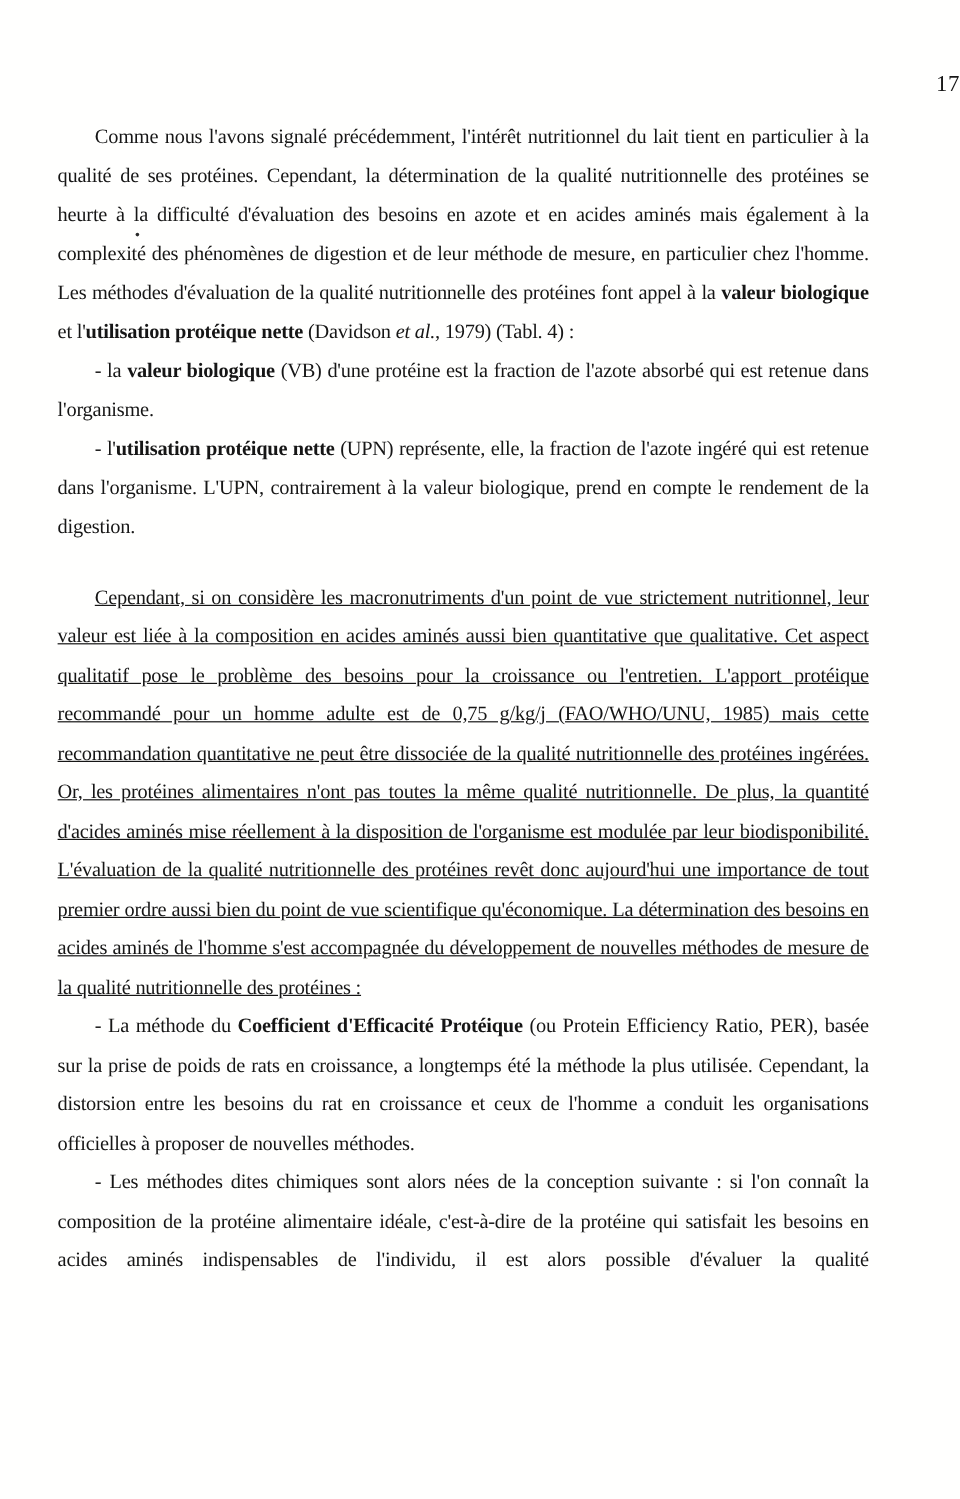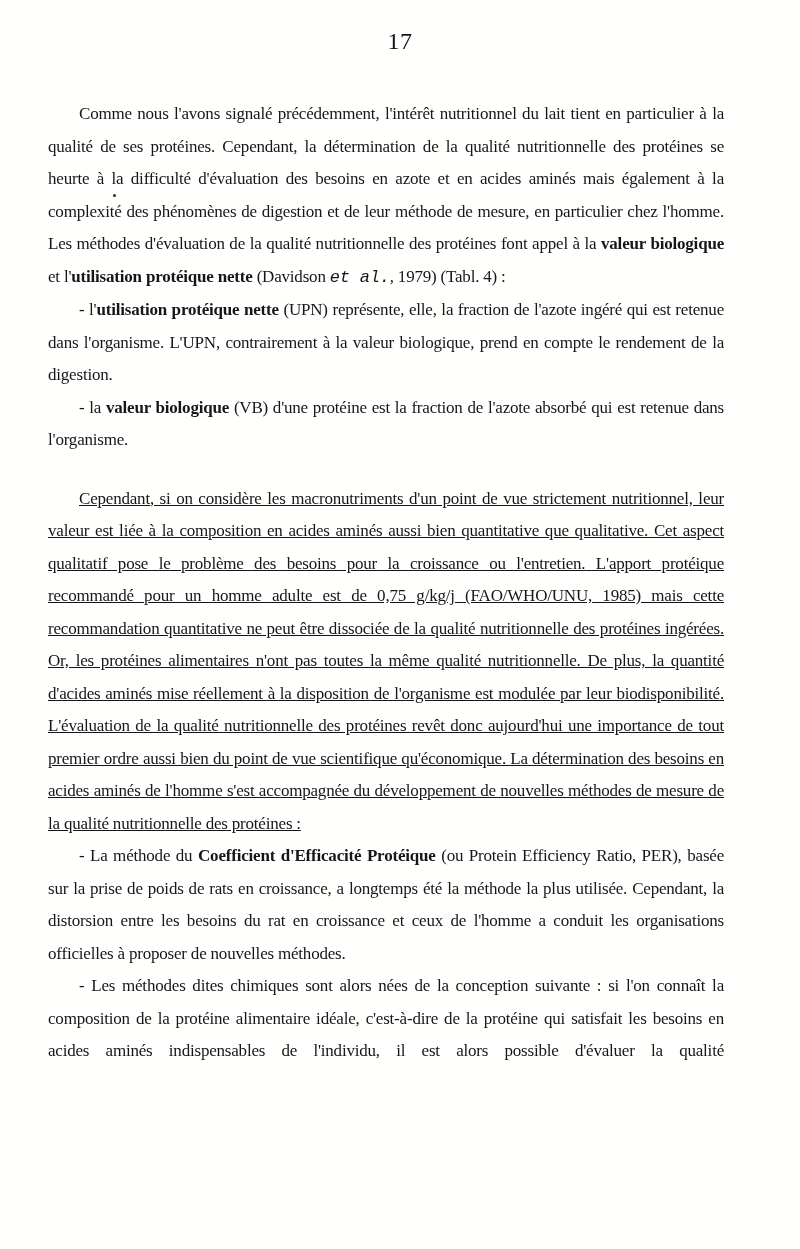--- a/index.html
+++ b/index.html
@@ -10,25 +10,25 @@
   .page {
     position: relative;
     width: 800px;
     height: 1249px;
     background: #fffffe;
     font-family: "Liberation Serif", "DejaVu Serif", serif;
     overflow: hidden;
   }
   .page-number {
     position: absolute;
-    top: 28px;
+    top: 60px;
     left: 0;
     width: 100%;
-    text-align: center;
-    font-size: 24px;
+    text-align: right;
+    font-size: 19px;
     letter-spacing: 0.5px;
   }
   .content {
     position: absolute;
     top: 98px;
     left: 48px;
     width: 676px;
     font-size: 17px;
     line-height: 32.5px;
     letter-spacing: -0.2px;
@@ -40,38 +40,38 @@
     text-indent: 31px;
   }
   .content p.spaced {
     margin-top: 26px;
     text-decoration: underline;
   }
   .content p.justify-last {
     text-align-last: justify;
   }
   .content .b { font-weight: bold; }
-  .content .i { font-style: italic; font-family: Liberation Mono, monospace; }
+  .content .i { font-style: italic; }
   .scan-artifact-dot {
     position: absolute;
     left: 113px;
     top: 194px;
     width: 3px;
     height: 3px;
     background: #2a2a2a;
     border-radius: 50%;
   }
 </style>
 </head>
 <body>
 
 <div class="page" style="background: rgb(255, 255, 254); color: rgb(22, 22, 22);">
   <div class="page-number">17</div>
   <div class="content">
       <p><span>Comme nous l'avons signalé précédemment, l'intérêt nutritionnel du lait tient en particulier à la qualité de ses protéines. Cependant, la détermination de la qualité nutritionnelle des protéines se heurte à la difficulté d'évaluation des besoins en azote et en acides aminés mais également à la complexité des phénomènes de digestion et de leur méthode de mesure, en particulier chez l'homme. Les méthodes d'évaluation de la qualité nutritionnelle des protéines font appel à la </span><span class="b">valeur biologique</span><span> et l'</span><span class="b">utilisation protéique nette</span><span> (Davidson </span><span class="i">et al.</span><span>, 1979) (Tabl. 4) :</span></p>
+      <p><span>- la </span><span class="b">valeur biologique</span><span> (VB) d'une protéine est la fraction de l'azote absorbé qui est retenue dans l'organisme.</span></p>
       <p><span>- l'</span><span class="b">utilisation protéique nette</span><span> (UPN) représente, elle, la fraction de l'azote ingéré qui est retenue dans l'organisme. L'UPN, contrairement à la valeur biologique, prend en compte le rendement de la digestion.</span></p>
-      <p><span>- la </span><span class="b">valeur biologique</span><span> (VB) d'une protéine est la fraction de l'azote absorbé qui est retenue dans l'organisme.</span></p>
       <p class="spaced"><span>Cependant, si on considère les macronutriments d'un point de vue strictement nutritionnel, leur valeur est liée à la composition en acides aminés aussi bien quantitative que qualitative. Cet aspect qualitatif pose le problème des besoins pour la croissance ou l'entretien. L'apport protéique recommandé pour un homme adulte est de 0,75 g/kg/j (FAO/WHO/UNU, 1985) mais cette recommandation quantitative ne peut être dissociée de la qualité nutritionnelle des protéines ingérées. Or, les protéines alimentaires n'ont pas toutes la même qualité nutritionnelle. De plus, la quantité d'acides aminés mise réellement à la disposition de l'organisme est modulée par leur biodisponibilité. L'évaluation de la qualité nutritionnelle des protéines revêt donc aujourd'hui une importance de tout premier ordre aussi bien du point de vue scientifique qu'économique. La détermination des besoins en acides aminés de l'homme s'est accompagnée du développement de nouvelles méthodes de mesure de la qualité nutritionnelle des protéines :</span></p>
       <p><span>- La méthode du </span><span class="b">Coefficient d'Efficacité Protéique</span><span> (ou Protein Efficiency Ratio, PER), basée sur la prise de poids de rats en croissance, a longtemps été la méthode la plus utilisée. Cependant, la distorsion entre les besoins du rat en croissance et ceux de l'homme a conduit les organisations officielles à proposer de nouvelles méthodes.</span></p>
       <p class="justify-last"><span>- Les méthodes dites chimiques sont alors nées de la conception suivante : si l'on connaît la composition de la protéine alimentaire idéale, c'est-à-dire de la protéine qui satisfait les besoins en acides aminés indispensables de l'individu, il est alors possible d'évaluer la qualité</span></p>
     </div>
   <div class="scan-artifact-dot"></div>
 </div>
 
 </body></html>

